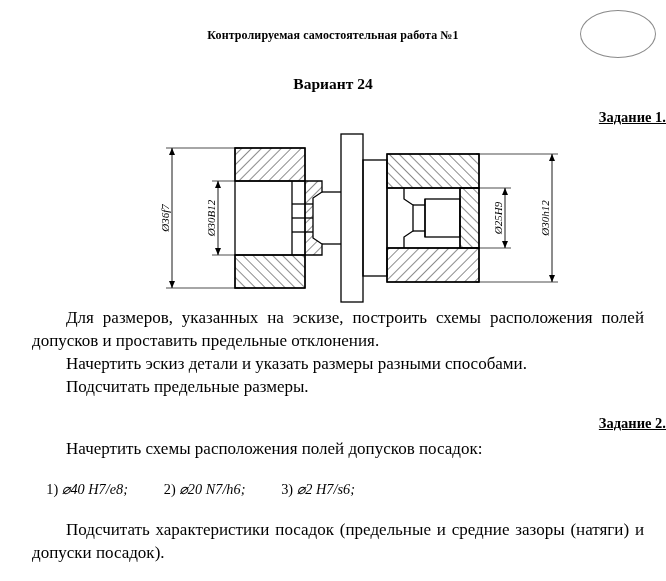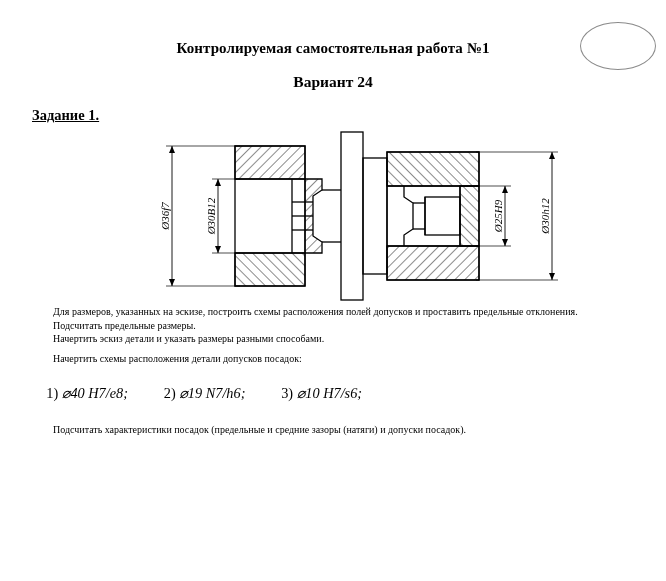--- a/index.html
+++ b/index.html
@@ -16,40 +16,41 @@
     overflow: hidden;
   }
   .page {
     position: relative;
     width: 666px;
     height: 581px;
   }
   .title {
     text-align: center;
     font-weight: bold;
-    font-size: 15px;
-    margin-top: 40px;
+    font-size: 12px;
+    margin-top: 28px;
     letter-spacing: 0.1px;
   }
   .subtitle {
     text-align: center;
     font-weight: bold;
     font-size: 15.5px;
-    margin-top: 16px;
+    margin-top: 32px;
   }
   .task-head {
     font-weight: bold;
     font-size: 14.5px;
     text-decoration: underline;
     margin-left: 32px;
     margin-top: 16px;
+    text-align: right;
   }
   .para {
-    font-size: 10px;
-    margin: 0 22px 0 19px;
+    font-size: 17px;
+    margin: 0 22px 0 32px;
     text-align: justify;
     line-height: 1.35;
   }
   .para.indent {
     text-indent: 34px;
   }
   .italic {
     font-style: italic;
     text-align: right;
   }
@@ -173,26 +174,27 @@
       </g>
 
       <text class="vtext" x="169" y="86" transform="rotate(-90 169 86)" text-anchor="middle">Ø36f7</text>
       <text class="vtext" x="215" y="86" transform="rotate(-90 215 86)" text-anchor="middle">Ø30B12</text>
       <text class="vtext" x="502" y="86" transform="rotate(-90 502 86)" text-anchor="middle">Ø25H9</text>
       <text class="vtext" x="549" y="86" transform="rotate(-90 549 86)" text-anchor="middle">Ø30h12</text>
     </svg>
   </div>
 
   <div class="para indent">Для размеров, указанных на эскизе, построить схемы расположения полей допусков и проставить предельные отклонения.</div>
+  <div class="para indent">Начертить эскиз детали и указать размеры разными способами.</div>
   <div class="para indent">Подсчитать предельные размеры.</div>
-  <div class="para indent">Начертить эскиз детали и указать размеры разными способами.</div>
-
-
-  <div class="para indent" style="margin-top:6px">Начертить схемы расположения детали допусков посадок:</div>
+
+  <div class="task-head">Задание 2.</div>
+
+  <div class="para indent" style="margin-top:6px">Начертить схемы расположения полей допусков посадок:</div>
 
   <div class="listrow">
-    <span>1)</span><span> </span><span class="italic">⌀40 H7/e8;</span><span>          </span><span>2)</span><span> </span><span class="italic">⌀19 N7/h6;</span><span>          </span><span>3)</span><span> </span><span class="italic">⌀10 H7/s6;</span>
+    <span>1)</span><span> </span><span class="italic">⌀40 H7/e8;</span><span>          </span><span>2)</span><span> </span><span class="italic">⌀20 N7/h6;</span><span>          </span><span>3)</span><span> </span><span class="italic">⌀2 H7/s6;</span>
   </div>
 
 
   <div class="para indent">Подсчитать характеристики посадок (предельные и средние зазоры (натяги) и допуски посадок).</div>
 
 </div>
 
 </body></html>

